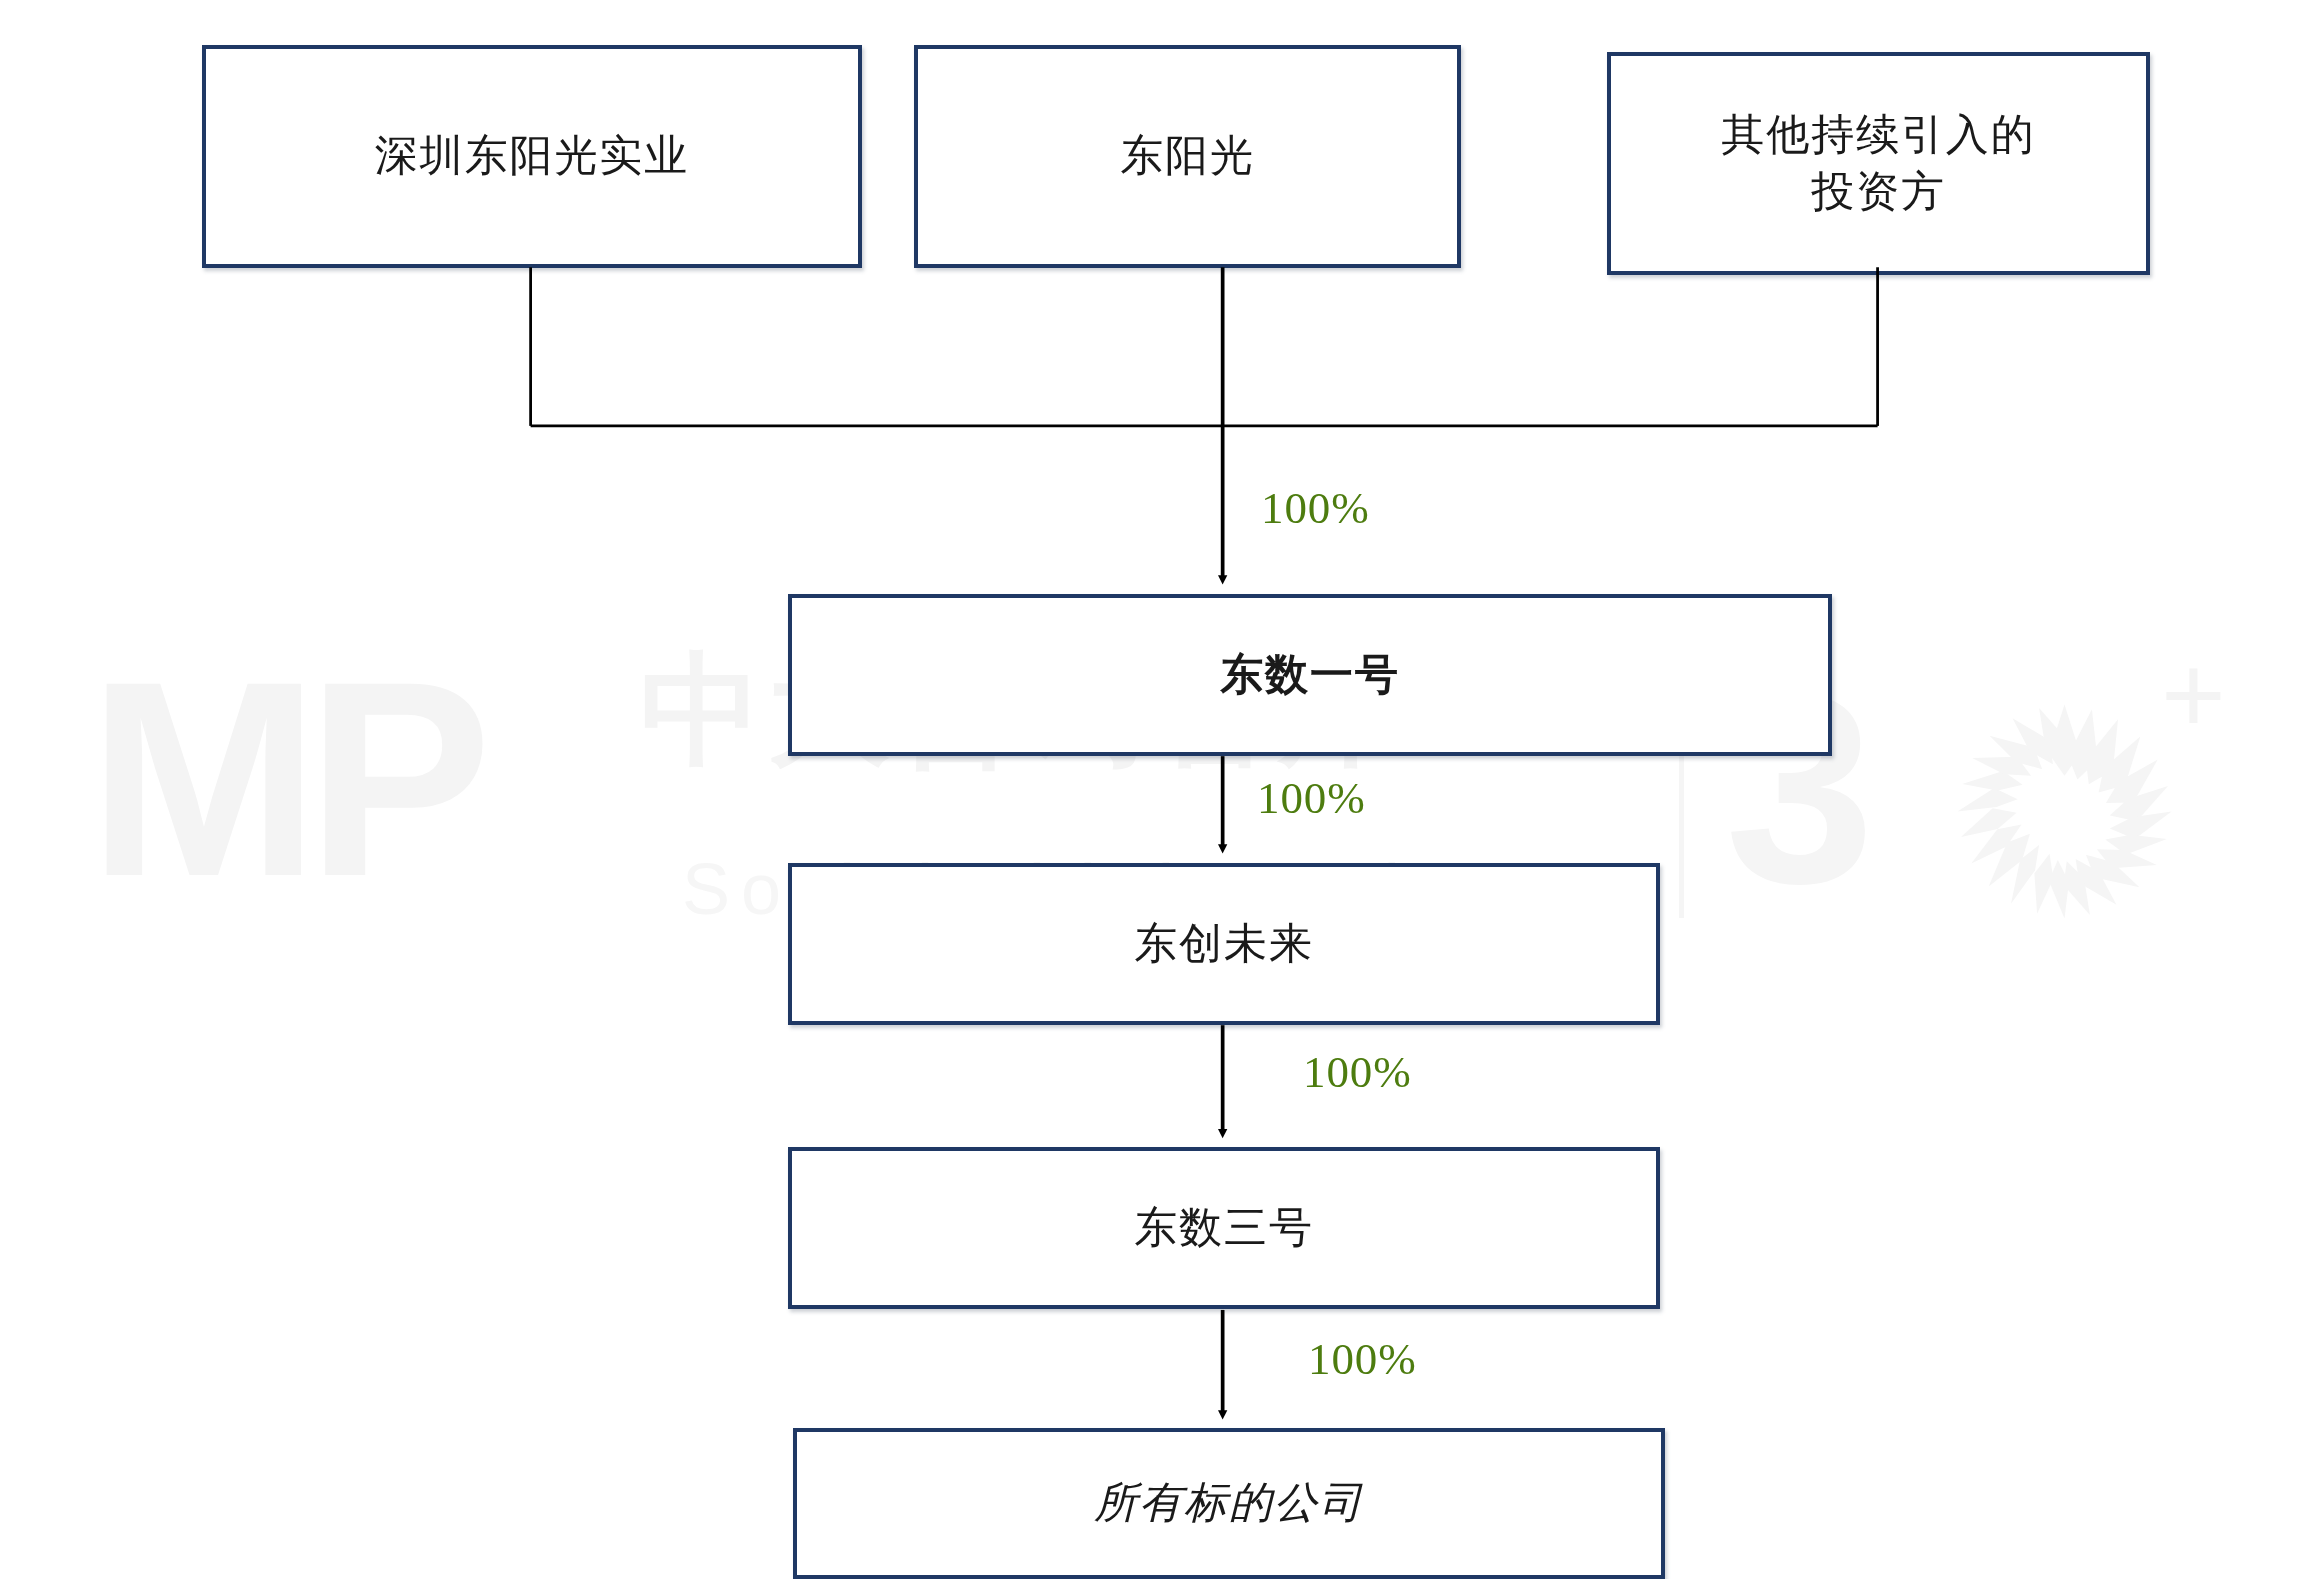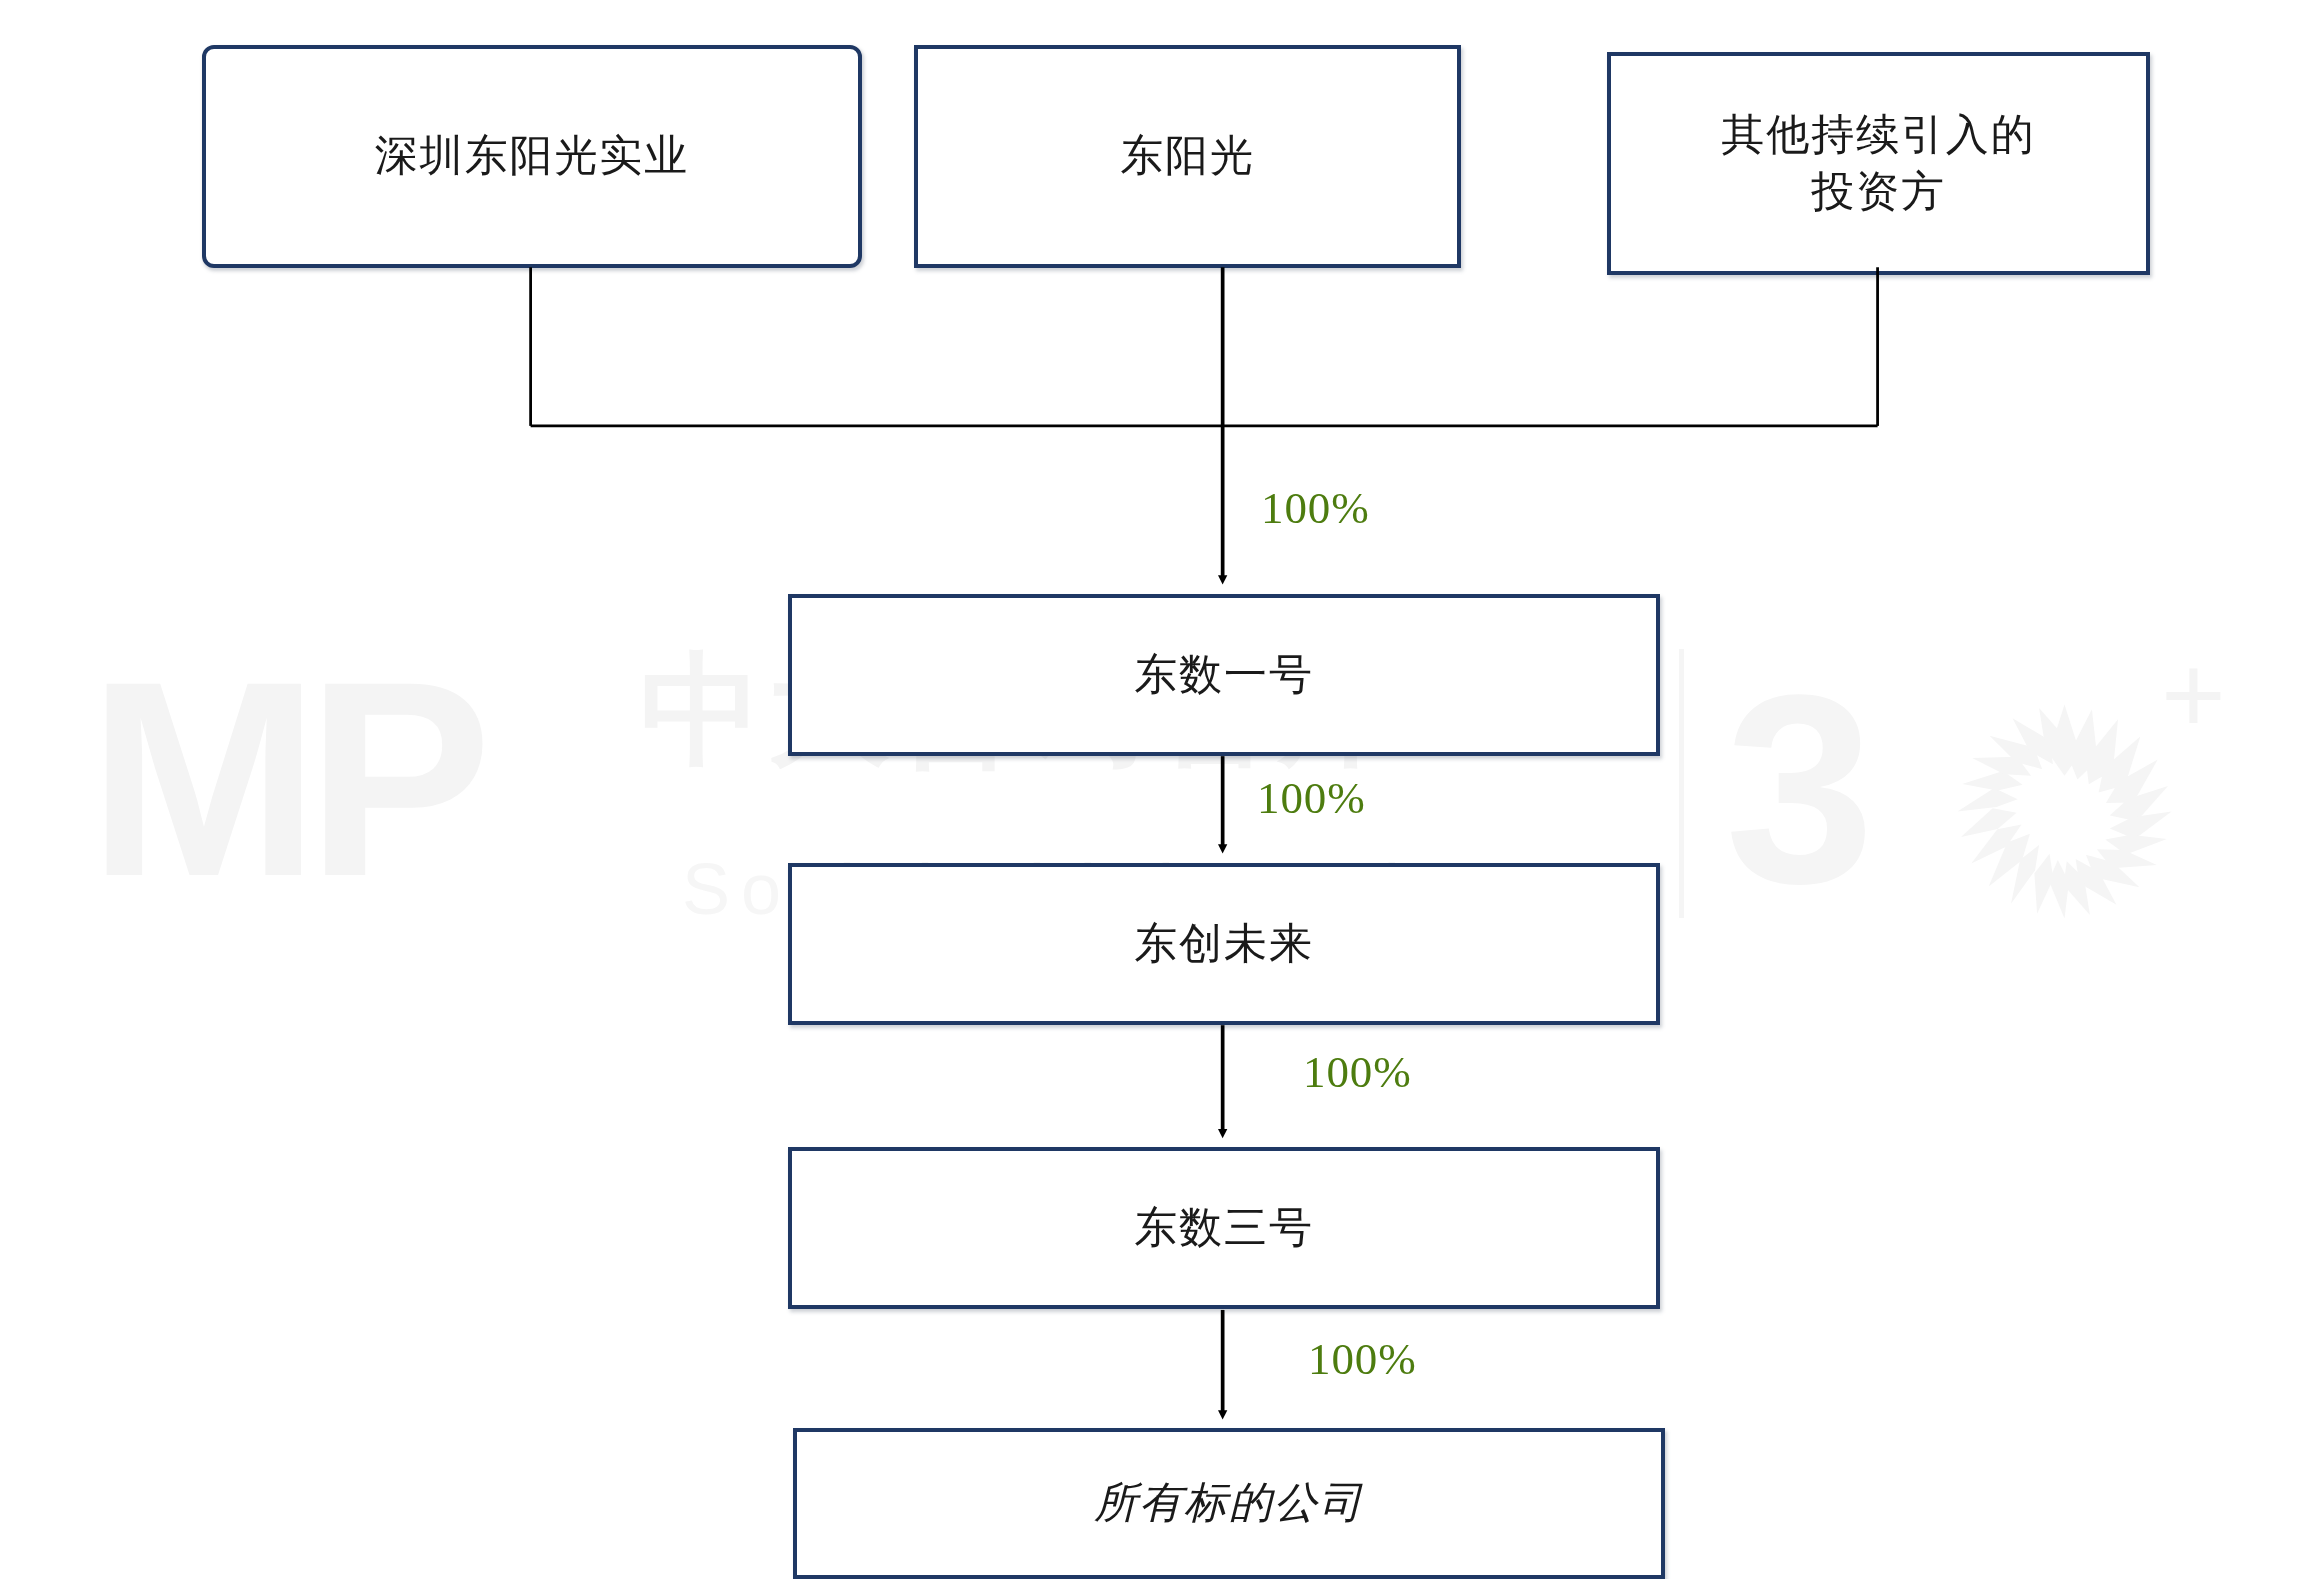--- a/index.html
+++ b/index.html
@@ -115,26 +115,26 @@
     text-align: center;
     color: #1a1a1a;
     font-size: 43px;
     line-height: 1.32;
     letter-spacing: 1.9px;
     box-shadow: 1.9px 2.8px 3.7px rgba(90,100,115,0.30);
   }
   .node .label { display: block; padding: 0 9.3px; }
 
   
-  #node-shenzhen { left: 202px;  top: 45px;  width: 660px; height: 223px; border-radius: 12px; }
+  #node-shenzhen { left: 202px;  top: 45px;  width: 660px; height: 223px; }
   #node-dongyangguang { left: 914px; top: 45px;  width: 547px; height: 223px; }
   #node-other-investors { left: 1607px; top: 45px;  width: 543px; height: 223px; margin-top: 7px; }
 
   
-  #node-dongshu1   { left: 788px; top: 594px;  width: 872px; height: 162px; }
+  #node-dongshu1   { left: 788px; top: 594px;  width: 1044px; height: 162px; font-weight: bold; }
   #node-dongchuang { left: 788px; top: 863px;  width: 872px; height: 162px; }
   #node-dongshu3   { left: 788px; top: 1147px; width: 872px; height: 162px; }
   #node-target     { left: 793px; top: 1428px; width: 872px; height: 151px; font-style: italic; }
 
   
   .pct {
     position: absolute;
     font-size: 45px;
     color: #4d7c0f;
     letter-spacing: 0.9px;

